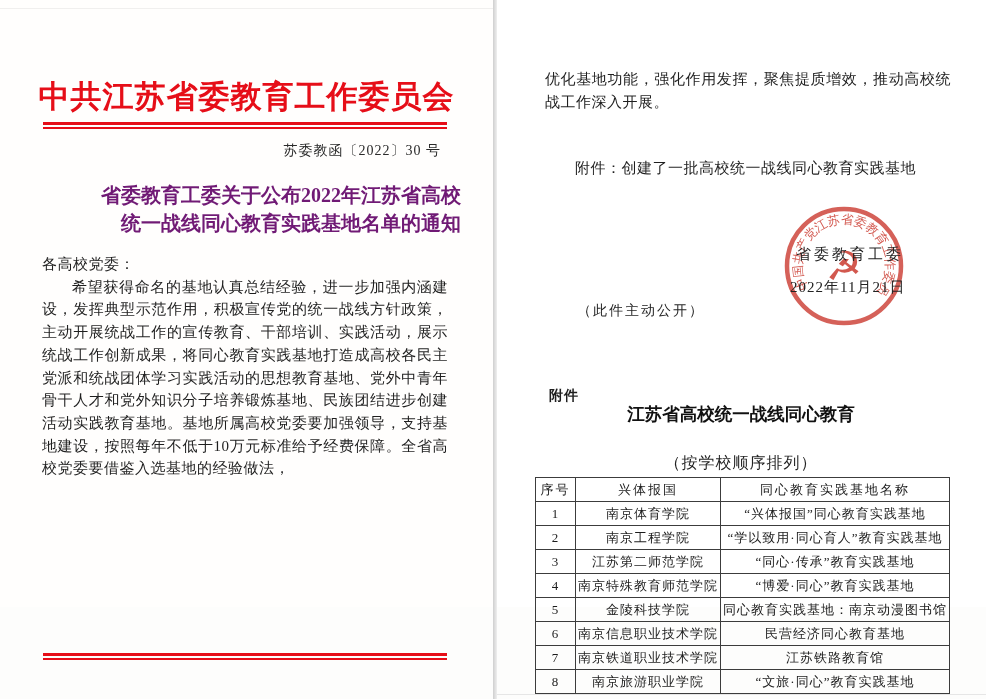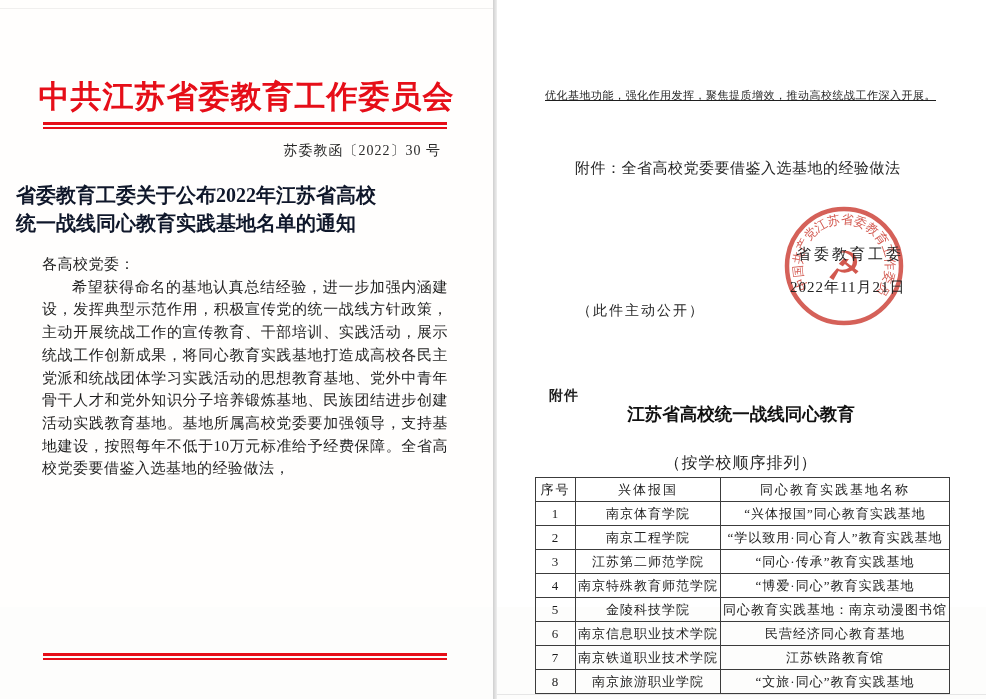--- a/index.html
+++ b/index.html
@@ -16,30 +16,30 @@
   
   .org-header{position:absolute;top:76px;left:0;right:0;text-align:center;
               font-size:31px;font-weight:bold;letter-spacing:1px;color:#e60e18;}
   .red-rule{position:absolute;left:43px;width:404px;}
   .red-rule .thick{height:3px;background:#e60e18;}
   .red-rule .thin{height:2px;background:#e60e18;margin-top:2px;}
   .rule-top{top:122px;}
   .rule-bottom{top:653px;}
   .doc-number{position:absolute;top:142px;left:0;right:52px;text-align:right;
               font-size:14px;letter-spacing:1px;color:#2a2a2a;}
-  .doc-title{position:absolute;top:181px;left:16px;right:16px;text-align:left;
-             font-weight:bold;font-size:20px;line-height:28px;color:#0f172a;}
+  .doc-title{position:absolute;top:181px;left:16px;right:32px;text-align:right;
+             font-weight:bold;font-size:20px;line-height:28px;color:#701a75;}
   .body-text{position:absolute;top:253px;left:42px;width:406px;
              font-size:15px;line-height:22.7px;letter-spacing:0.5px;text-align:justify;}
   .body-text p{margin:0;}
   .body-text p.indent{text-indent:2em;}
 
   
-  .cont-par{position:absolute;top:84px;left:48px;width:406px;
-            font-size:11px;line-height:23px;letter-spacing:0.5px;text-align:justify;text-decoration:underline;}
+  .cont-par{position:absolute;top:68px;left:48px;width:406px;
+            font-size:15px;line-height:23px;letter-spacing:0.5px;text-align:justify;}
   .attach-ref{position:absolute;top:159px;left:48px;width:406px;text-indent:2em;
               font-size:15px;letter-spacing:0.5px;}
   .seal{position:absolute;left:285px;top:204px;width:124px;height:124px;opacity:.92;}
   .signer{position:absolute;left:299px;top:245px;font-size:15px;letter-spacing:3px;color:#222;}
   .seal-date{position:absolute;left:293px;top:278px;font-size:15px;letter-spacing:1px;color:#222;}
   .public-note{position:absolute;left:80px;top:302px;font-size:14px;letter-spacing:2px;}
   .annex-label{position:absolute;left:52px;top:387px;font-size:14px;font-weight:bold;letter-spacing:1px;}
   .annex-title{position:absolute;top:402px;left:38px;width:412px;text-align:center;
                font-weight:bold;font-size:17.5px;line-height:24px;color:#111;}
   .annex-sort{position:absolute;top:453px;left:38px;width:412px;text-align:center;
@@ -85,21 +85,21 @@
         <div class="thin"></div>
     </div>
   </div>
 
   <div class="page-divider"></div>
 
   <div class="page page-right">
 
     <div class="cont-par">优化基地功能，强化作用发挥，聚焦提质增效，推动高校统战工作深入开展。</div>
 
-    <div class="attach-ref">附件：全省高校党委要借鉴入选基地的经验做法</div>
+    <div class="attach-ref">附件：创建了一批高校统一战线同心教育实践基地</div>
 
     <svg class="seal" viewBox="0 0 124 124">
       <circle cx="62" cy="62" r="57" fill="none" stroke="#cf4a40" stroke-width="4.5" opacity="0.95"></circle>
       <defs>
         <path id="ringPath" d="M 26.5,84 A 42,42 0 1 1 97.5,84" fill="none"></path>
       </defs>
       <text font-size="12.5" fill="#cf4a40" letter-spacing="1" style="font-family:&quot;DejaVu Serif&quot;,serif;">
         <textPath href="#ringPath" startOffset="0" textLength="198">中国共产党江苏省委教育工作委员会</textPath>
       </text>
       <text x="62" y="76" text-anchor="middle" font-size="40" fill="#cf4a40" style="font-family:&quot;DejaVu Sans&quot;,sans-serif;">☭</text>

